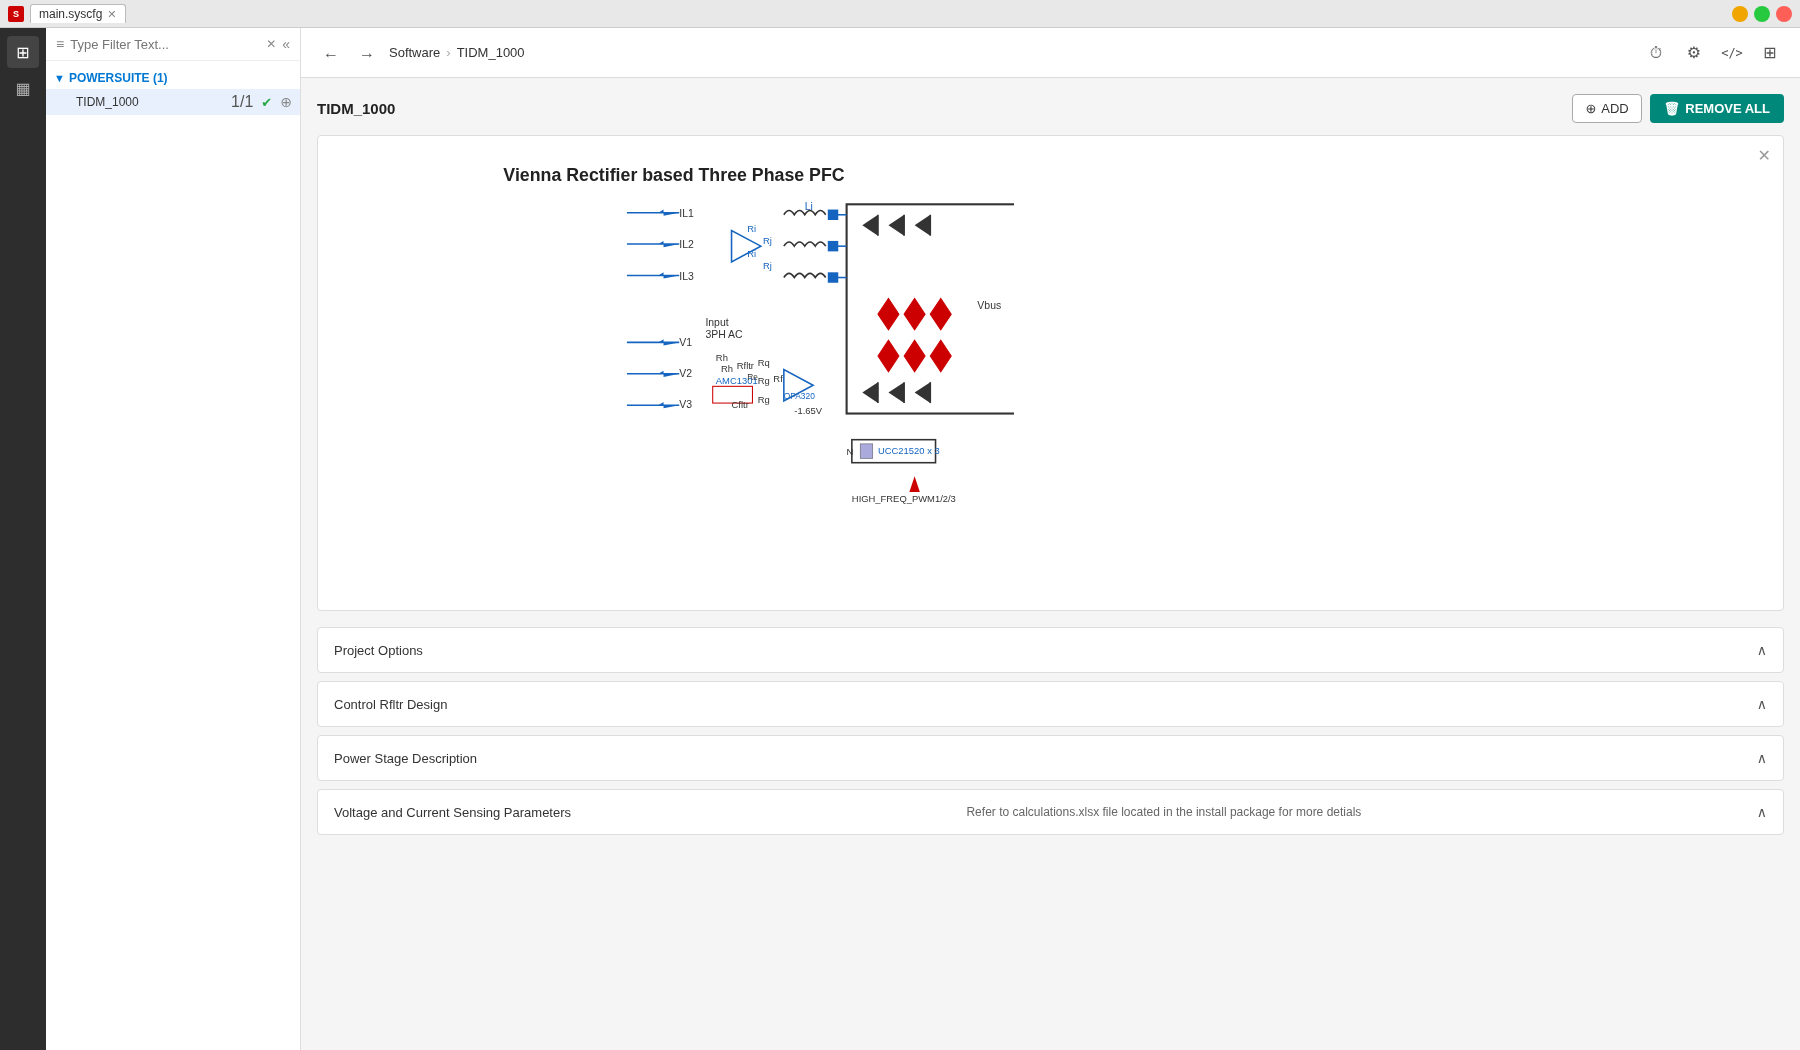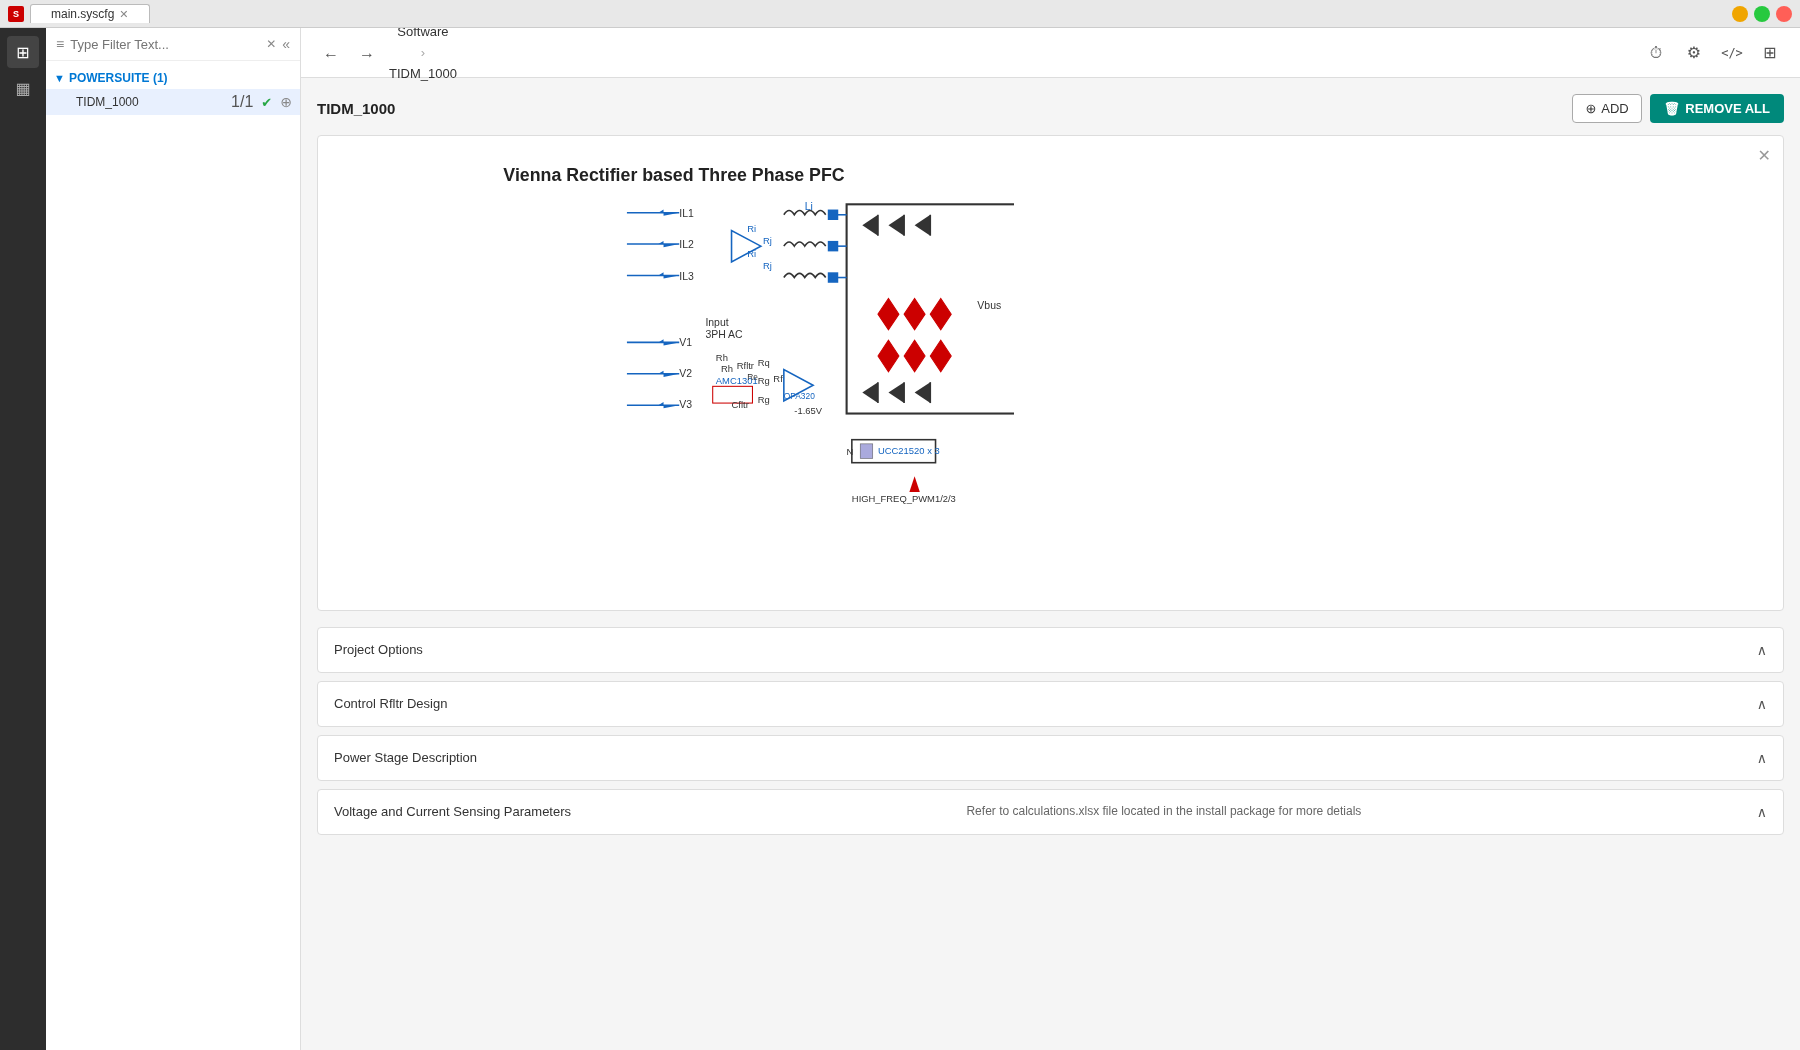--- a/index.html
+++ b/index.html
@@ -19,21 +19,21 @@
     .title-bar .app-icon {
       width: 16px; height: 16px;
       background: #c00;
       border-radius: 2px;
       margin-right: 6px;
       display: flex; align-items: center; justify-content: center;
       color: white; font-size: 9px; font-weight: bold;
     }
     .title-bar .tab {
       background: #fff;
-      padding: 2px 20px;
+      padding: 2px 8px;
       border: 1px solid #bbb;
       border-bottom: none;
       border-radius: 3px 3px 0 0;
       font-size: 12px;
       display: flex; align-items: center; gap: 5px;
     }
     .title-bar .tab .close-x { color: #888; cursor: pointer; font-size: 11px; }
     .title-bar-controls { margin-left: auto; display: flex; gap: 6px; }
     .title-bar-btn { width: 16px; height: 16px; border-radius: 50%; border: none; cursor: pointer; }
     .title-bar-btn.min { background: #f0a500; }
@@ -148,21 +148,21 @@
       width: 28px; height: 28px;
       border: none; background: none;
       cursor: pointer;
       display: flex; align-items: center; justify-content: center;
       color: #555;
       font-size: 16px;
       border-radius: 4px;
     }
     .breadcrumb {
       display: flex; align-items: center; gap: 6px;
-      font-size: 13px; color: #333; flex-direction: column;
+      font-size: 13px; color: #333;
     }
     .breadcrumb .sep { color: #aaa; }
     .breadcrumb .current { color: #333; }
     .toolbar-right {
       margin-left: auto;
       display: flex; align-items: center; gap: 10px;
     }
     .toolbar-right-icon {
       width: 28px; height: 28px;
       display: flex; align-items: center; justify-content: center;
@@ -250,21 +250,21 @@
 
     
     .accordion-section {
       background: #fff;
       border: 1px solid #ddd;
       border-radius: 4px;
       margin-bottom: 8px;
     }
     .accordion-header {
       display: flex;
-      align-items: flex-start;
+      align-items: center;
       justify-content: space-between;
       padding: 14px 16px;
       cursor: pointer;
       font-size: 13px;
       color: #333;
     }
     .accordion-header .chevron-up {
       color: #555;
       font-size: 14px;
     }

